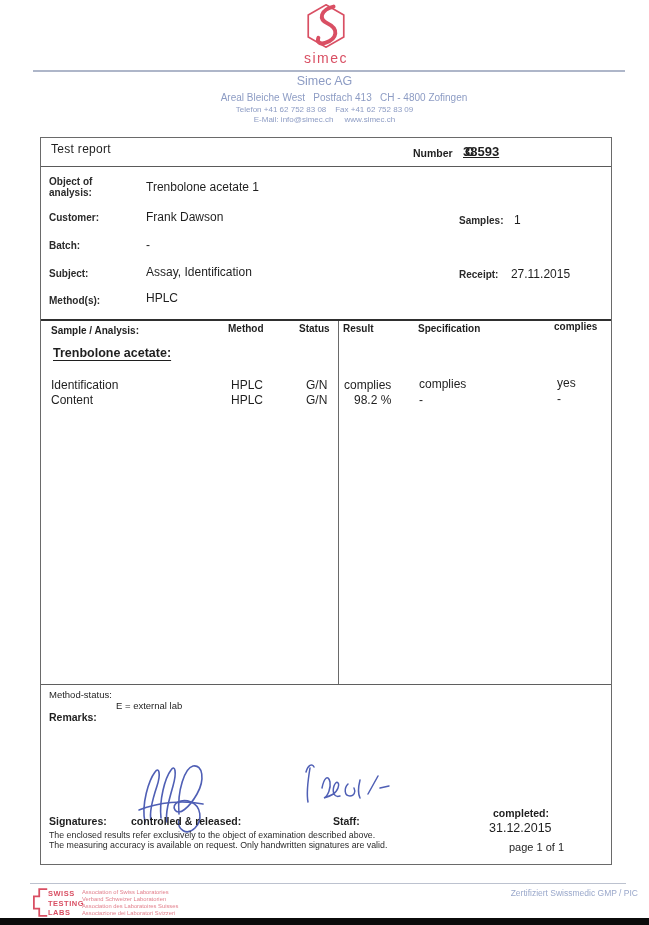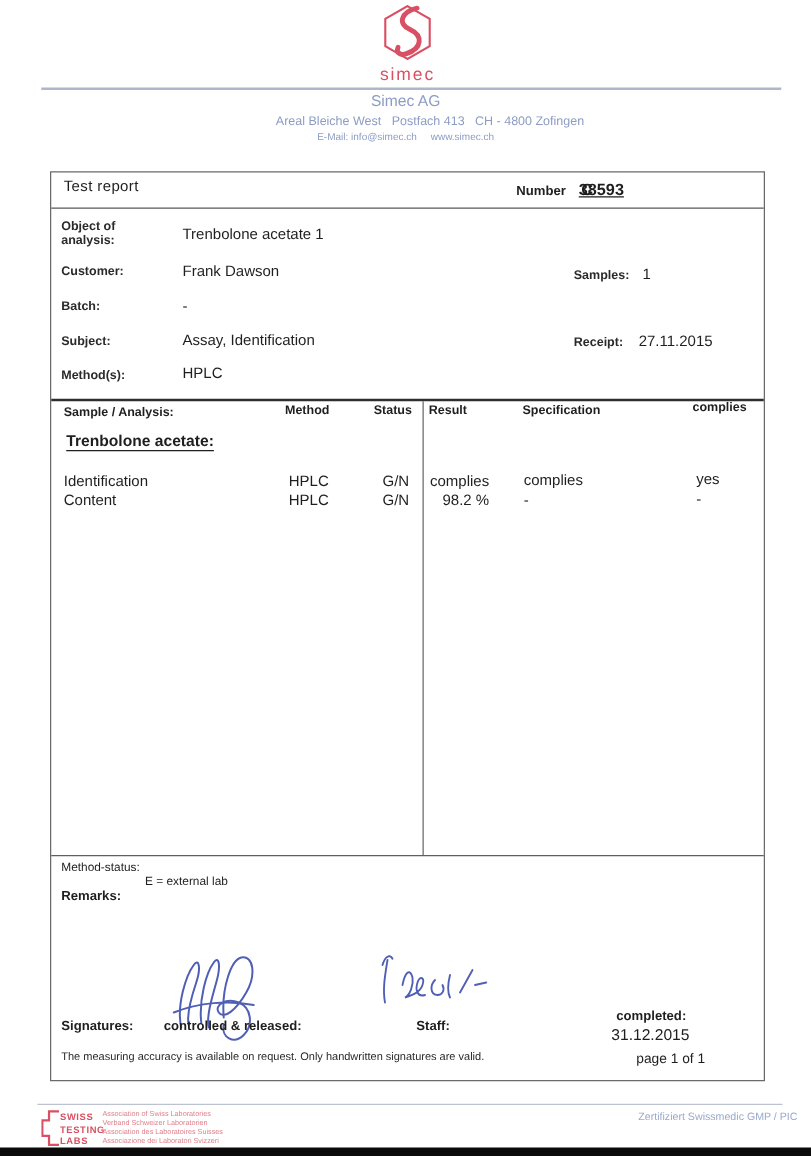--- a/index.html
+++ b/index.html
@@ -73,20 +73,21 @@
       </svg>
     </span>
     <div class="logo-text">simec</div>
   </div>
 
   <div class="top-rule"></div>
 
   <div class="addr">
     <div class="addr-company">Simec AG</div>
     <div class="addr-l1">Areal Bleiche West   Postfach 413   CH - 4800 Zofingen</div>
+    <div class="addr-l2">Telefon +41 62 752 83 08    Fax +41 62 752 83 09</div>
     <div class="addr-l3">E-Mail: info@simec.ch     www.simec.ch</div>
   </div>
 
   <div class="box">
 
     <div class="title-row">
       <div class="report-title">Test report</div>
       <div class="num-label">Number</div>
       <div class="num-prefix">C</div>
       <div class="num-value">38593</div>
@@ -179,20 +180,21 @@
     </div>
 
     <div class="sig-label" style="left:8px; top:677px;">Signatures:</div>
     <div class="sig-label" style="left:90px; top:677px;">controlled &amp; released:</div>
     <div class="sig-label" style="left:292px; top:677px;">Staff:</div>
 
     <div class="completed-label">completed:</div>
     <div class="completed-date">31.12.2015</div>
     <div class="page-label">page 1 of 1</div>
 
+    <div class="disc" style="top:692px;">The enclosed results refer exclusively to the object of examination described above.</div>
     <div class="disc" style="top:702px;">The measuring accuracy is available on request. Only handwritten signatures are valid.</div>
   </div>
 
   <div class="foot-rule"></div>
 
   <div class="labs-logo">
     <svg width="16" height="31" viewBox="0 0 18 32">
       <path d="M16,1 H7 V9 H1 V23 H7 V31 H16" fill="none" stroke="#d94f63" stroke-width="2"></path>
     </svg>
   </div>

